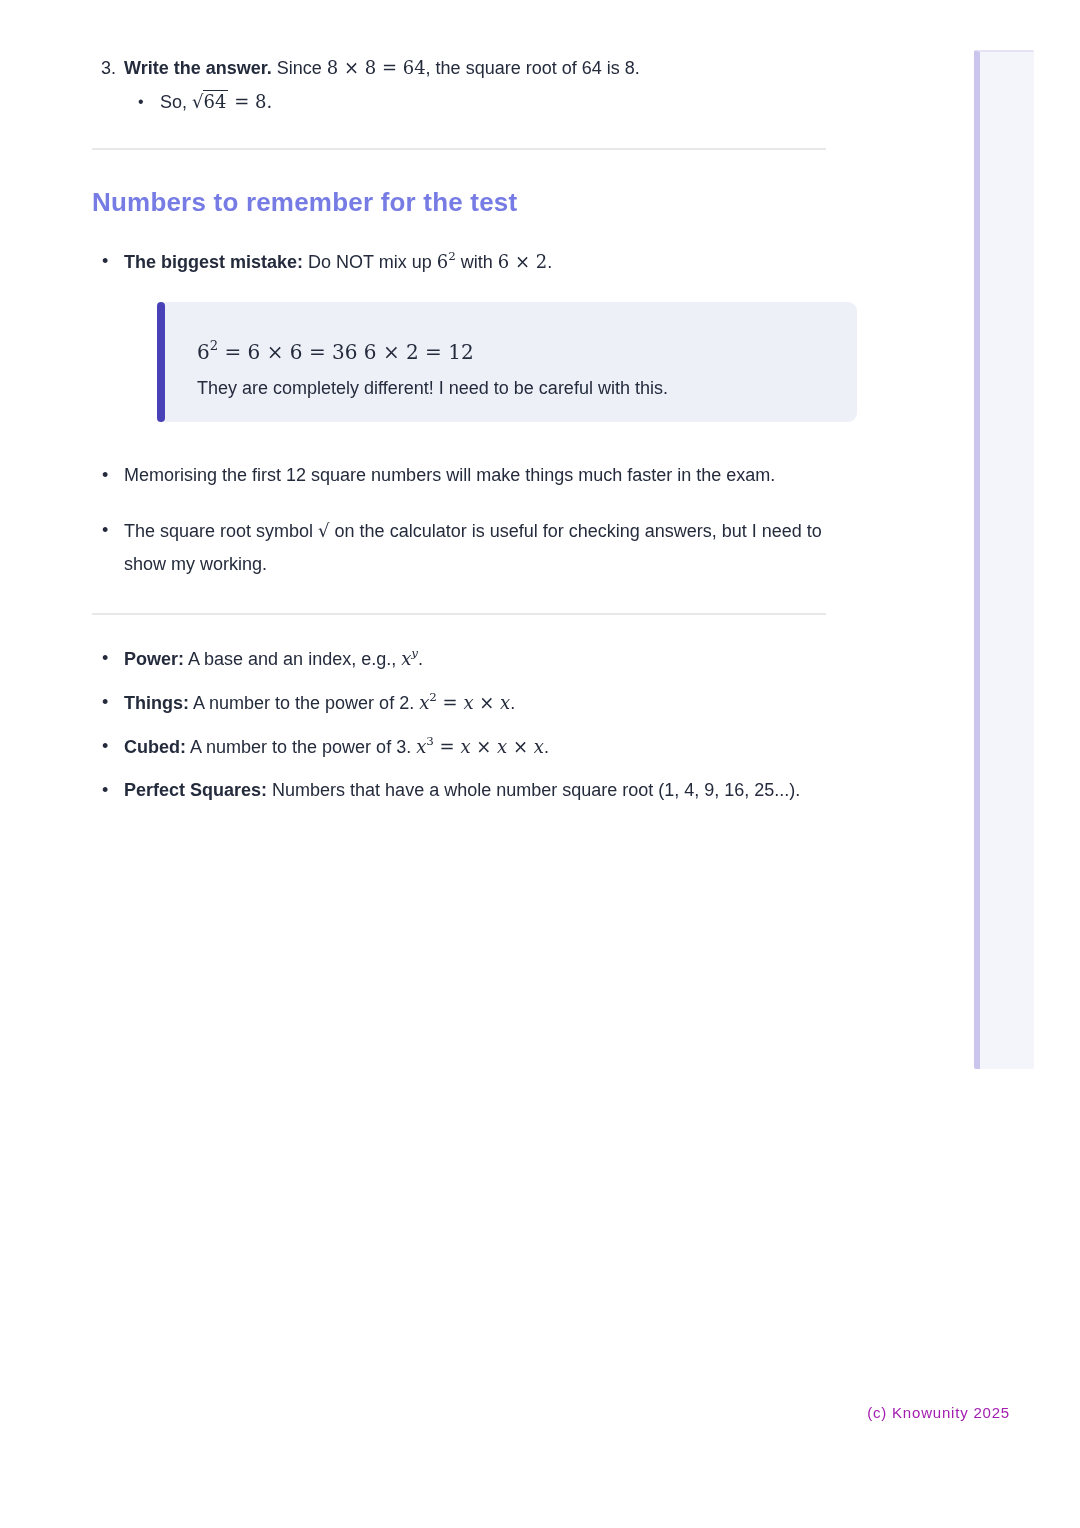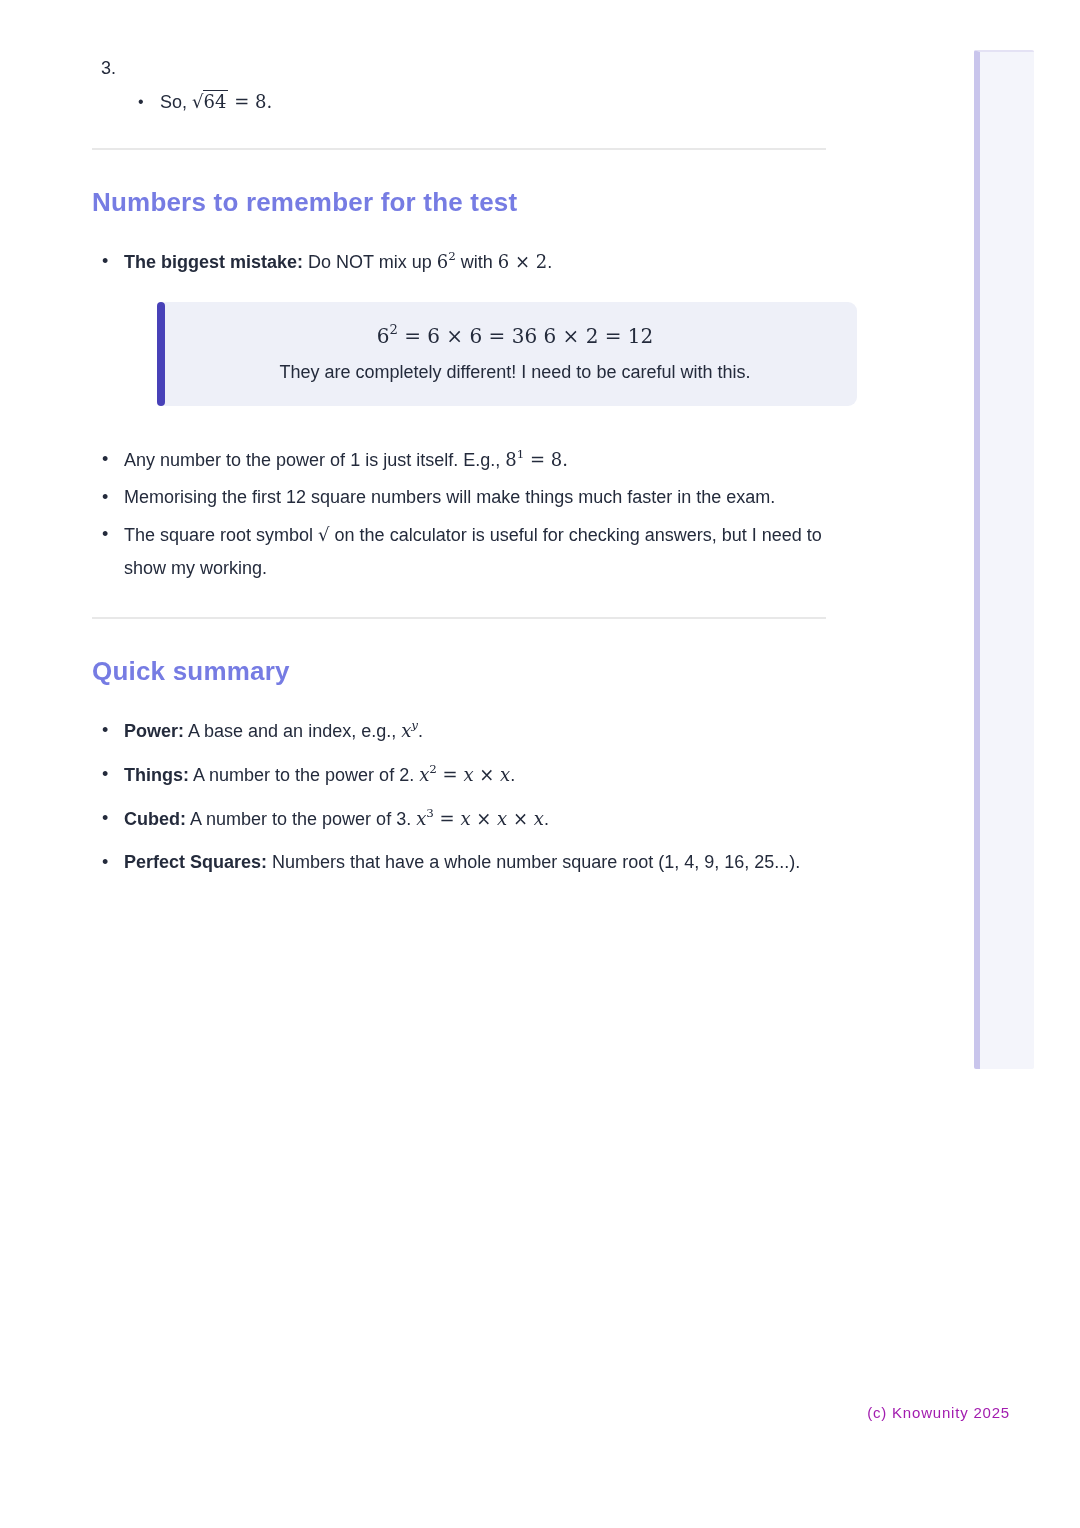--- a/index.html
+++ b/index.html
@@ -69,37 +69,36 @@
   }
   ul.bullets {
     list-style:none;
     margin-top:27px;
     font-size:18px;
     line-height:33px;
   }
   ul.bullets > li {
     position:relative;
     padding-left:32px;
-    margin-bottom:4px;
+    margin-bottom:22px;
   }
   ul.bullets.tight > li { margin-bottom:10px; }
   ul.bullets > li::before {
     content:"\2022";
     position:absolute;
     left:10px; top:0;
     font-size:18px;
   }
   .callout {
     position:relative;
     margin:23px 0 37px 33px;
     width:700px;
     background:#EEF0F8;
     border-radius:9px;
-    padding:21px 24px 19px 40px;
-    text-align:center;
+    padding:37px 24px 19px 40px;
   }
   .callout-bar {
     position:absolute;
     left:0; top:0;
     width:8px; height:100%;
     background:#4841B8;
     border-radius:8px;
   }
   .callout-math {
     font-size:20px;
@@ -120,20 +119,21 @@
 </style>
 </head>
 <body>
 
 <div class="side-strip"></div>
 
 <div class="content">
 
   <div class="step-item">
     <span class="step-num">3.</span>
+    <span><span class="bold">Write the answer.</span><span class=""> Since </span><span class="math">8 × 8 = 64</span><span class="">, the square root of 64 is 8.</span></span>
   </div>
 
   <div class="sub-bullet">
     <span class="sub-dot">•</span>
     <span><span class="">So, </span><span class="math"><span class="radsign">√</span><span class="radicand">64</span></span><span class="math"> = 8.</span></span>
   </div>
 
   <hr class="divider">
 
   <h2>Numbers to remember for the test</h2>
@@ -141,33 +141,29 @@
   <ul class="bullets">
     <li>
       <span><span class="bold">The biggest mistake:</span><span class=""> Do NOT mix up </span><span class="math"><span>6</span><sup>2</sup></span><span class=""> with </span><span class="math">6 × 2</span><span class="">.</span></span>
       <div class="callout">
         <div class="callout-bar"></div>
         <div class="callout-math math"><span class="math"><span>6</span><sup>2</sup></span><span class="math"> = 6 × 6 = 36 6 × 2 = 12</span></div>
         <div class="callout-text">They are completely different! I need to be careful with this.</div>
       </div>
     </li>
     <li>
-      <span><span class="">Any number to the power of 1 is just itself. E.g., </span><span class="math"><span>8</span><sup>1</sup></span><span class="math"> = 8.</span></span>
-    </li>
-    <li>
       <span><span class="">Memorising the first 12 square numbers will make things much faster in the exam.</span></span>
     </li>
     <li>
       <span><span class="">The square root symbol </span><span class="math">√</span><span class=""> on the calculator is useful for checking answers, but I need to show my working.</span></span>
     </li>
   </ul>
 
   <hr class="divider">
 
-  <h2>Quick summary</h2>
 
   <ul class="bullets tight">
     <li>
       <span><span class="bold">Power:</span><span class=""> A base and an index, e.g., </span><span class="math"><span class="it">x</span><sup class="it">y</sup></span><span class="">.</span></span>
     </li>
     <li>
       <span><span class="bold">Things:</span><span class=""> A number to the power of 2. </span><span class="math"><span class="it">x</span><sup>2</sup></span><span class="math"> = </span><span class="math it">x</span><span class="math"> × </span><span class="math it">x</span><span class="">.</span></span>
     </li>
     <li>
       <span><span class="bold">Cubed:</span><span class=""> A number to the power of 3. </span><span class="math"><span class="it">x</span><sup>3</sup></span><span class="math"> = </span><span class="math it">x</span><span class="math"> × </span><span class="math it">x</span><span class="math"> × </span><span class="math it">x</span><span class="">.</span></span>

